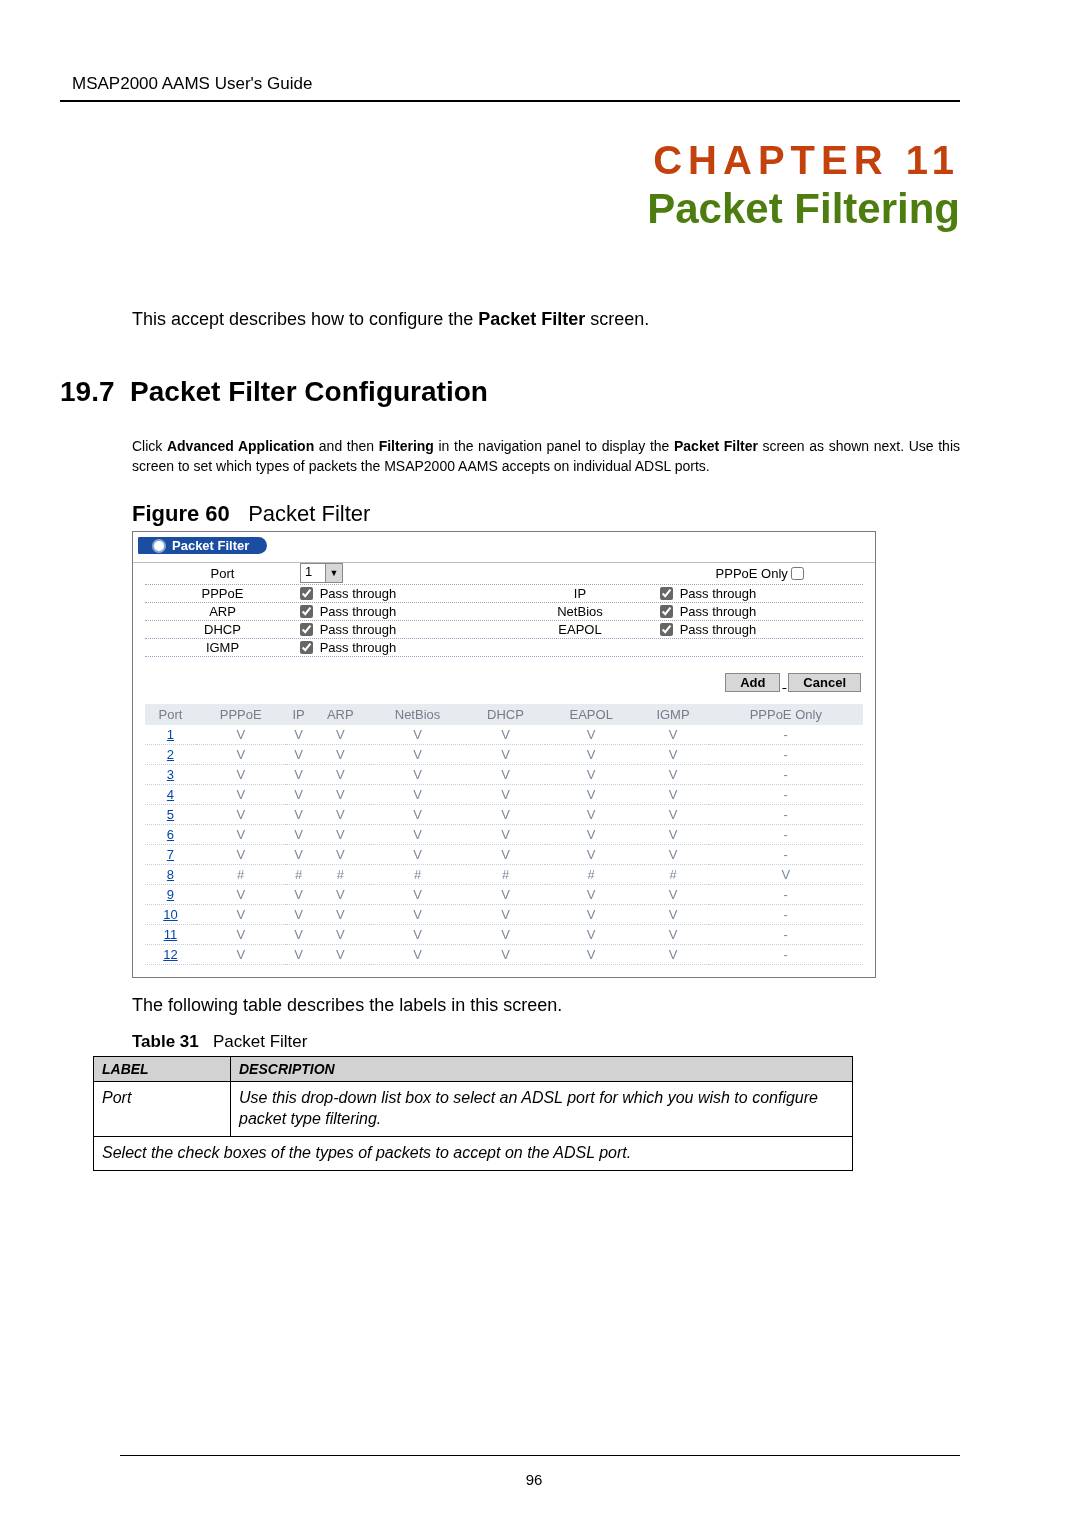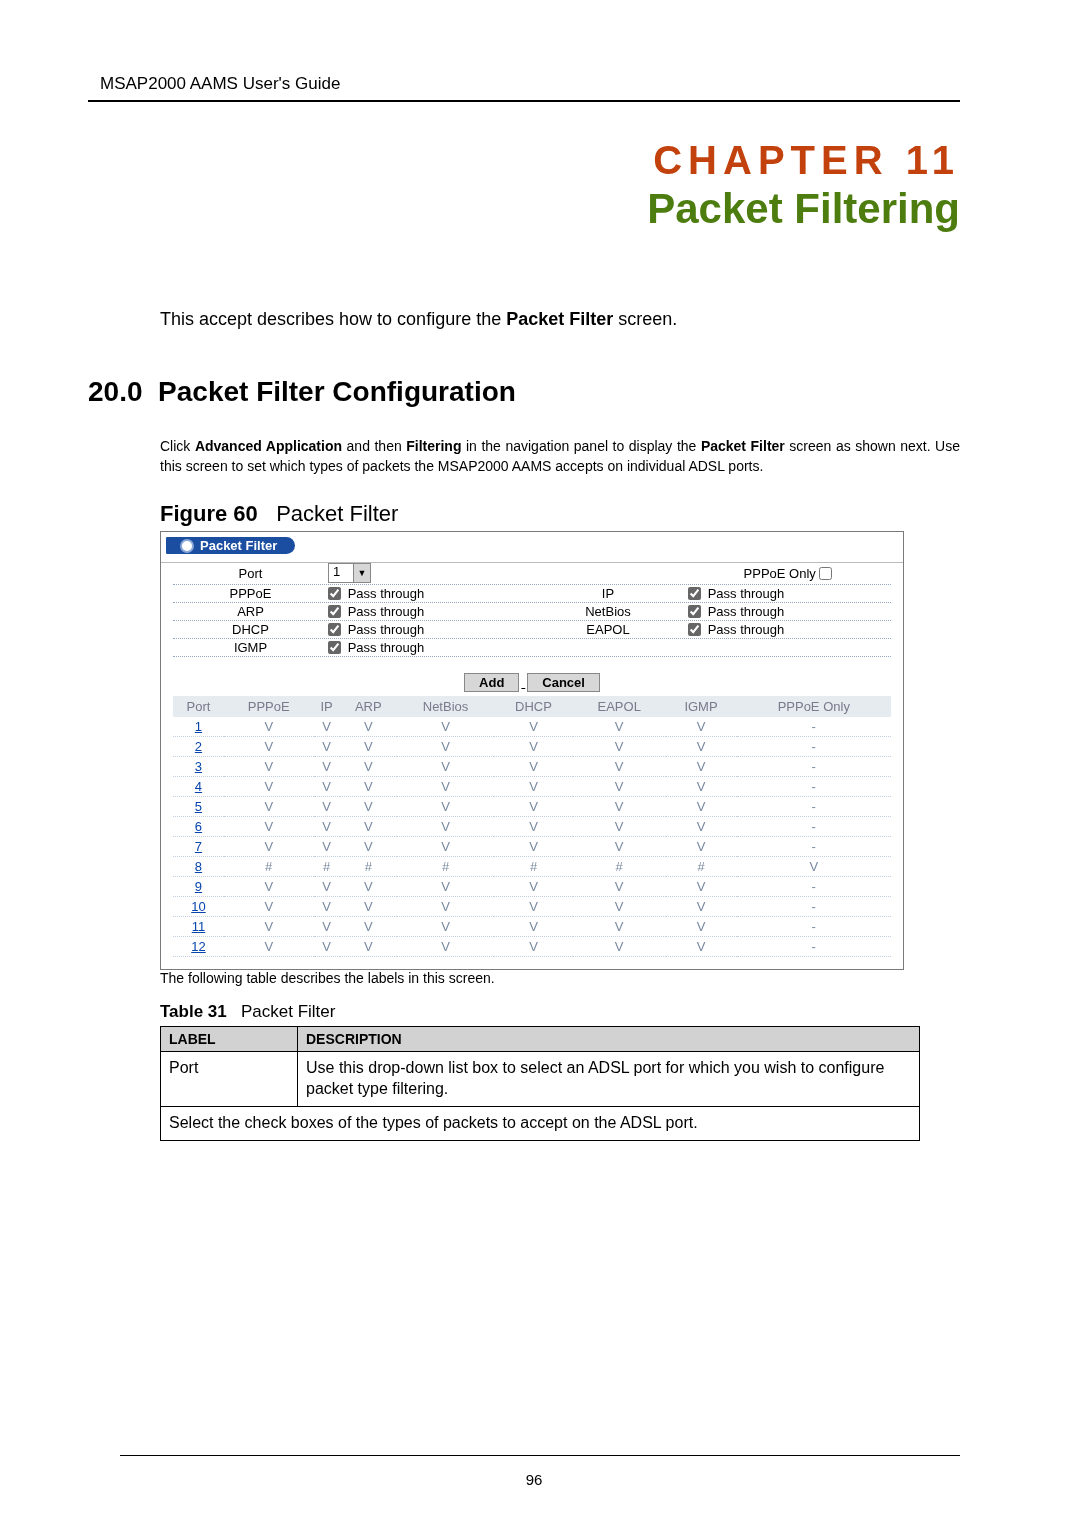--- a/index.html
+++ b/index.html
@@ -6,21 +6,21 @@
     margin: 0;
     padding: 0;
     font-family: Arial, Helvetica, sans-serif;
     background: #fff;
     color: #000;
   }
   .page {
     width: 1080px;
     height: 1528px;
     box-sizing: border-box;
-    padding: 74px 120px 40px 88px;
+    padding: 74px 120px 40px 60px;
     position: relative;
   }
   .header-guide {
     font-size: 17px;
     margin-bottom: 6px;
     padding-left: 12px;
   }
   .header-rule {
     border: 0;
     border-top: 2px solid #000;
@@ -117,21 +117,21 @@
     background: #fff;
   }
   .select-box .sv { padding: 0 4px; min-width: 16px; }
   .select-box .arr {
     background: #d7d7d7;
     border-left: 1px solid #888;
     width: 16px;
     display:flex; align-items:center; justify-content:center;
     font-size: 9px;
   }
-  .btn-row { text-align:center; margin: 16px 0 4px 0; text-decoration: underline; }
+  .btn-row { text-align:right; margin: 16px 0 12px 0; text-decoration: underline; }
   .win-btn {
     display:inline-block;
     border: 1px solid #888;
     background: #d7d7d7;
     padding: 1px 14px;
     font-size: 13px;
     font-weight: bold;
     margin: 0 2px;
   }
   .legend-row {
@@ -153,27 +153,28 @@
   .ptable td {
     text-align: center;
     color: #7a8aa0;
     padding: 2px 0;
     border-bottom: 1px dotted #c0d0e0;
   }
   .ptable td.port-link {
     color: #0645ad;
     text-decoration: underline;
   }
-  .desc-line { margin: 0 0 16px 72px; font-size:14px; }
+  .desc-line { margin: 17px 0 16px 72px; font-size:18px; }
   .tbl-caption { margin: 10px 0 4px 72px; font-size: 17px; }
   .desc-table {
-    margin-left: 72px;
+    margin-left: 33px;
     border-collapse: collapse;
     width: 760px;
     font-size: 16px;
+    font-style: italic;
   }
   .desc-table th {
     background: #d2d2d2;
     border: 1px solid #000;
     text-align: left;
     padding: 4px 8px;
     font-weight: bold;
     font-size: 14px;
   }
   .desc-table td {
@@ -206,21 +207,21 @@
   <div class="chapter">
     <span>CHAPTER</span>&nbsp;<span>11</span>
   </div>
   <div class="chapter-title">Packet Filtering</div>
 
   <p class="intro">
     <span>This accept describes how to configure the </span><b>Packet Filter</b><span> screen.</span>
   </p>
 
   <div class="sec-h">
-    <span>20.0</span>&nbsp;&nbsp;<span>Packet Filter Configuration</span>
+    <span>19.7</span>&nbsp;&nbsp;<span>Packet Filter Configuration</span>
   </div>
 
   <p class="sec-body">
     <span>Click </span><b>Advanced Application</b><span> and then </span><b>Filtering</b><span> in the navigation panel to display the </span><b>Packet Filter</b><span> screen as shown next. Use this screen to set which types of packets the MSAP2000 AAMS accepts on individual ADSL ports.</span>
   </p>
 
   <div class="fig-caption">
     <b>Figure 60</b>&nbsp;&nbsp;&nbsp;<span>Packet Filter</span>
   </div>
 

